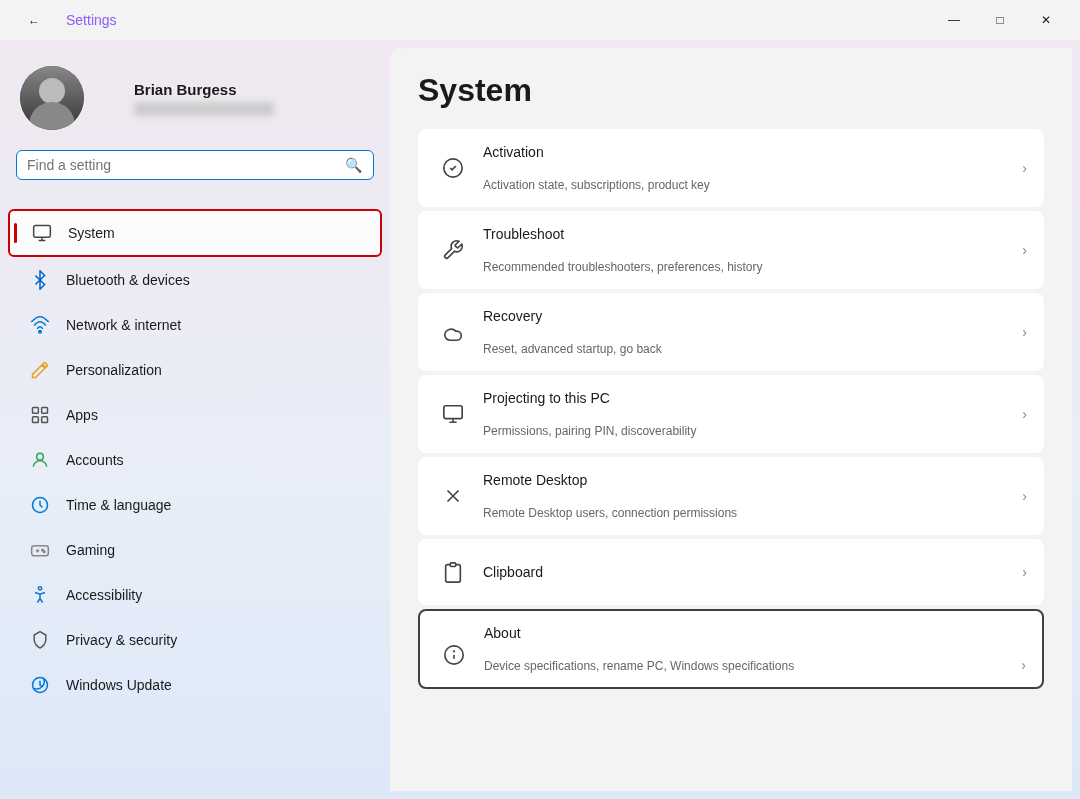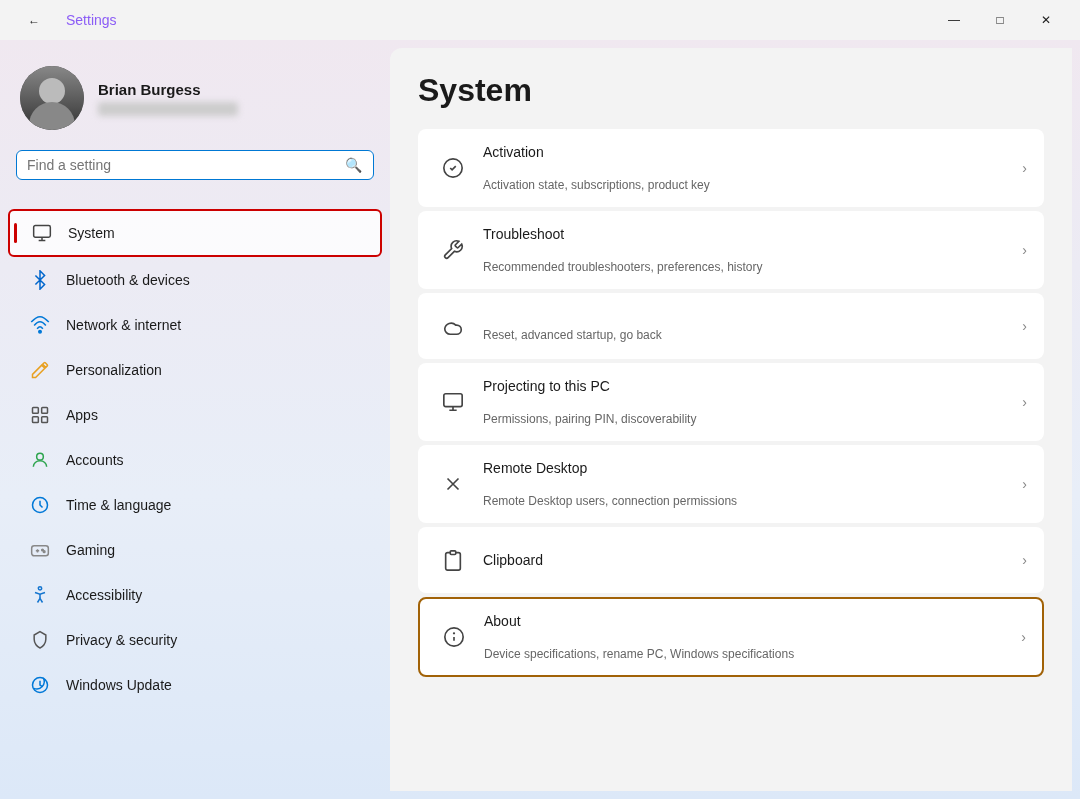--- a/index.html
+++ b/index.html
@@ -111,20 +111,21 @@
       transform: translateX(-50%);
       width: 46px;
       height: 28px;
       border-radius: 23px 23px 0 0;
       background: #888;
     }
     .user-info {
       display: flex;
       flex-direction: column;
       gap: 4px;
+      margin-left: 36px;
     }
     .user-name {
       font-size: 15px;
       font-weight: 600;
       color: #1a1a1a;
     }
     .user-email-blur {
       width: 140px;
       height: 14px;
       background: #ccc;
@@ -226,21 +227,22 @@
       display: flex;
       align-items: center;
       background: white;
       border-radius: 8px;
       padding: 14px 16px;
       cursor: pointer;
       border: 1.5px solid transparent;
       transition: background 0.1s;
     }
     .settings-item.highlighted {
-      border: 2px solid #a16207;
+      border: 2px solid #404040;
+      align-items: flex-end;
     }
     .settings-item-icon {
       width: 36px;
       height: 36px;
       display: flex;
       align-items: center;
       justify-content: center;
       flex-shrink: 0;
       font-size: 20px;
       color: #444;
@@ -463,20 +465,21 @@
     </div>
     <span class="settings-item-chevron">›</span>
   </div>
         <div class="settings-item">
     <div class="settings-item-icon">
             <svg width="22" height="22" viewBox="0 0 24 24" fill="none" stroke="#444" stroke-width="1.8">
               <path d="M3 15c0 3.3 2.7 6 6 6h7a5 5 0 000-10h-1a7 7 0 00-12 4z"></path>
             </svg>
           </div>
     <div class="settings-item-text">
+      <div class="settings-item-title">Recovery</div>
       <div class="settings-item-desc">Reset, advanced startup, go back</div>
     </div>
     <span class="settings-item-chevron">›</span>
   </div>
         <div class="settings-item">
     <div class="settings-item-icon">
             <svg width="22" height="22" viewBox="0 0 24 24" fill="none" stroke="#444" stroke-width="1.8">
               <rect x="2" y="3" width="20" height="14" rx="2"></rect>
               <path d="M8 21h8M12 17v4"></path>
             </svg>

